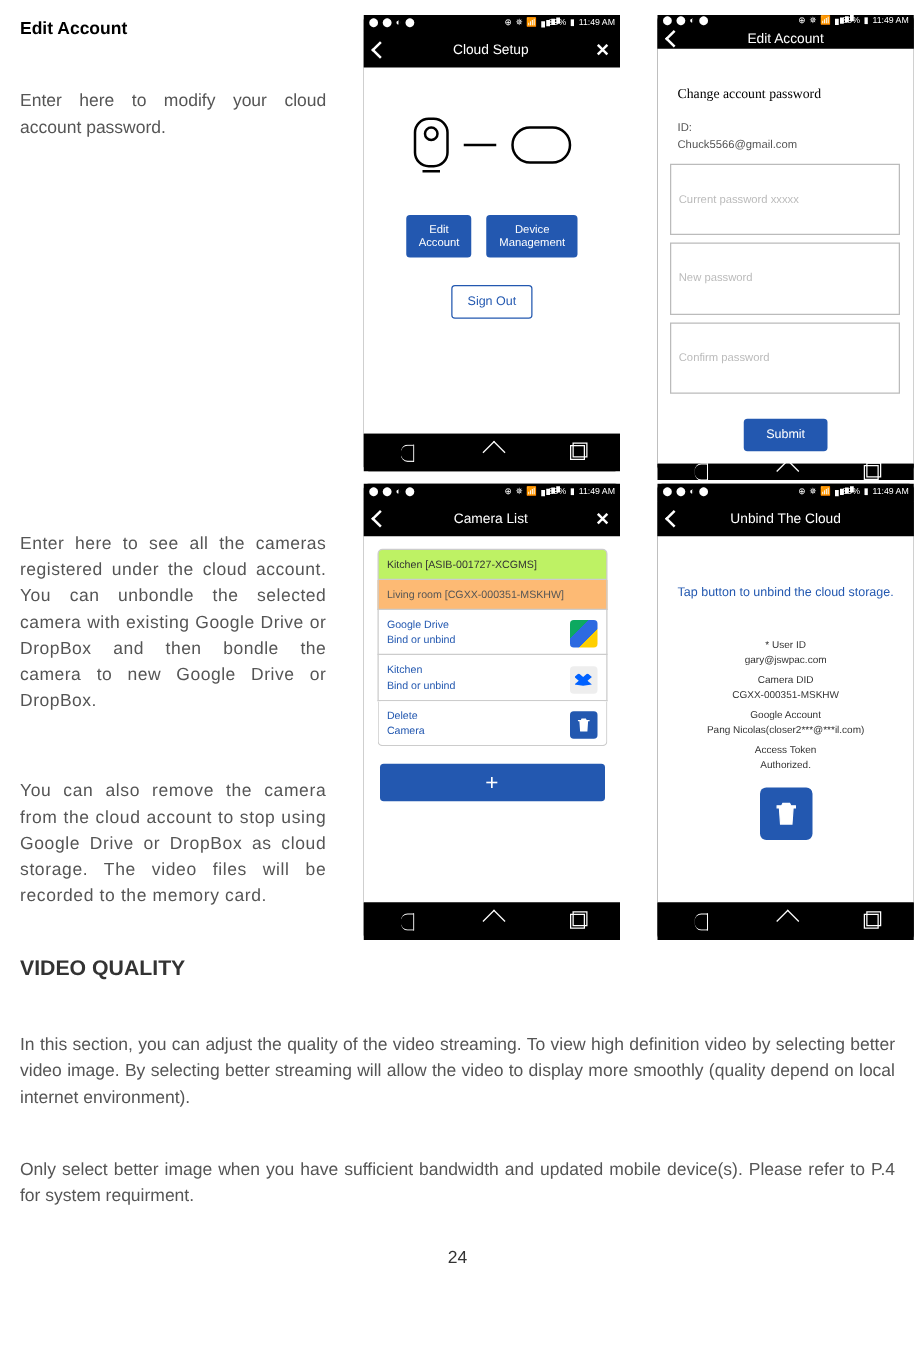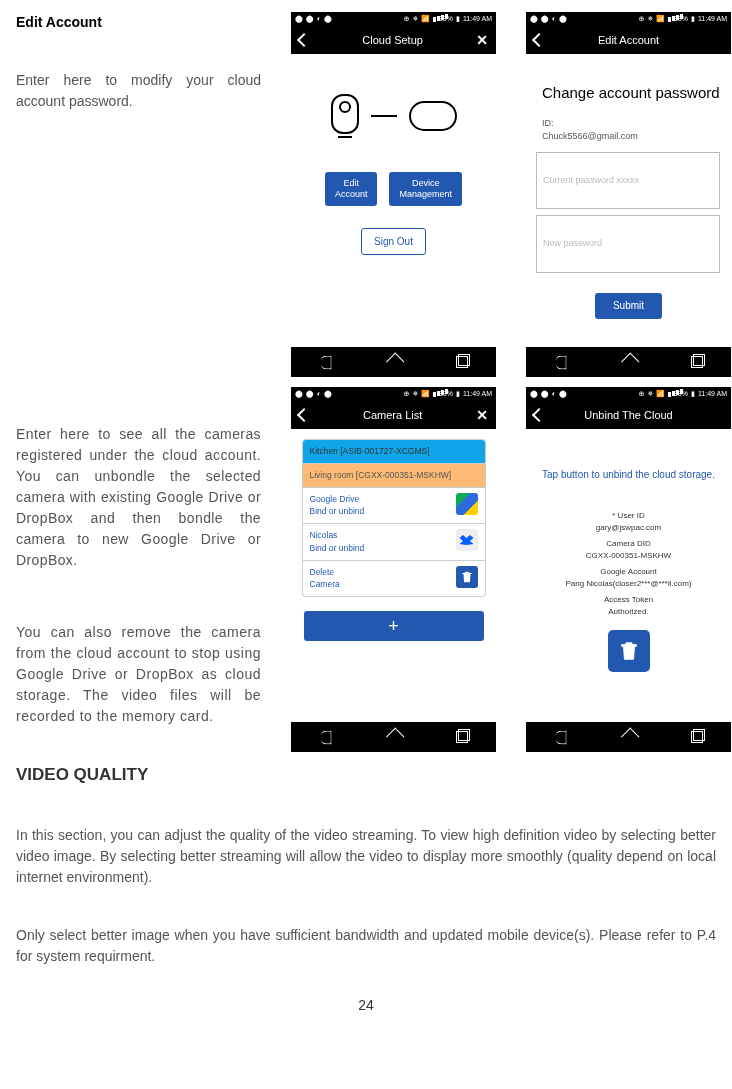--- a/index.html
+++ b/index.html
@@ -192,26 +192,26 @@
   }
   .camera-row {
     background:#fdba74;
     border:1px solid #ccc;
     width:168px;
     padding:5px 7px;
     font-size:8.5px;
     color:#555;
   }
   .camera-row.sel {
-    background:#0ea5e9;
+    background:#bef264;
     color:#333;
   }
   .action-row {
     display:flex;
-    align-items:flex-start;
+    align-items:flex-end;
     justify-content:space-between;
     border:1px solid #ccc;
     border-top:none;
     width:168px;
     padding:5px 7px;
     font-size:8.5px;
     color:#2358b0;
     background:#fff;
   }
   .mini-icon {
@@ -365,28 +365,29 @@
             <span>▮</span>
           <span>11:49 AM</span>
         </div>
       </div>
       <div class="app-header">
         <span class="chev-left"></span>
         <span class="title">Edit Account</span>
         <span style="width:10px;"></span>
       </div>
       <div class="app-body" style="align-items:stretch;">
-        <div style="font-size:15px;color:#000;margin:18px 0 12px 6px;">Change account password</div>
+        <div style="font-size:11px;color:#000;margin:18px 0 12px 6px;font-family:Liberation Serif, serif;">Change account password</div>
         <div style="font-size:9px;color:#555;padding-left:6px;">
           <span>ID:</span><br>
           <span>Chuck5566@gmail.com</span>
         </div>
         <div style="height:8px;"></div>
         <div class="input">Current password xxxxx</div>
         <div class="input">New password</div>
+        <div class="input">Confirm password</div>
         <div style="text-align:center;margin-top:14px;">
           <div class="blue-btn" style="display:inline-block;padding:7px 18px;font-size:10px;">Submit</div>
         </div>
       </div>
       <div class="nav-bar">
         <div class="nav-icon" style="border-radius:50% 50% 0 0; transform:rotate(-90deg);"></div>
         <div class="nav-home-wrap">
             <div class="nav-home"></div>
           </div>
         <div class="nav-recent"></div>
@@ -428,21 +429,21 @@
         <span class="x-icon">✕</span>
       </div>
       <div class="app-body">
         <div class="camera-row sel" style="border-radius:4px 4px 0 0;">Kitchen [ASIB-001727-XCGMS]</div>
         <div class="camera-row" style="border-top:none;">Living room [CGXX-000351-MSKHW]</div>
         <div class="action-row">
           <div><span>Google Drive</span><br><span>Bind or unbind</span></div>
           <div class="drive-icon"></div>
         </div>
         <div class="action-row">
-          <div><span>Nicolas</span><br><span>Bind or unbind</span></div>
+          <div><span>Kitchen</span><br><span>Bind or unbind</span></div>
           <div class="dropbox-icon"></div>
         </div>
         <div class="action-row" style="border-radius:0 0 4px 4px;">
           <div><span>Delete</span><br><span>Camera</span></div>
           <div class="mini-icon">
             <svg class="trash-svg" viewBox="0 0 24 24" style="width:14px;height:14px;">
                 <path fill="#fff" d="M6 7h12l-1 14H7L6 7zm3-4h6l1 2h4v2H4V5h4l1-2z"></path>
               </svg>
           </div>
         </div>

